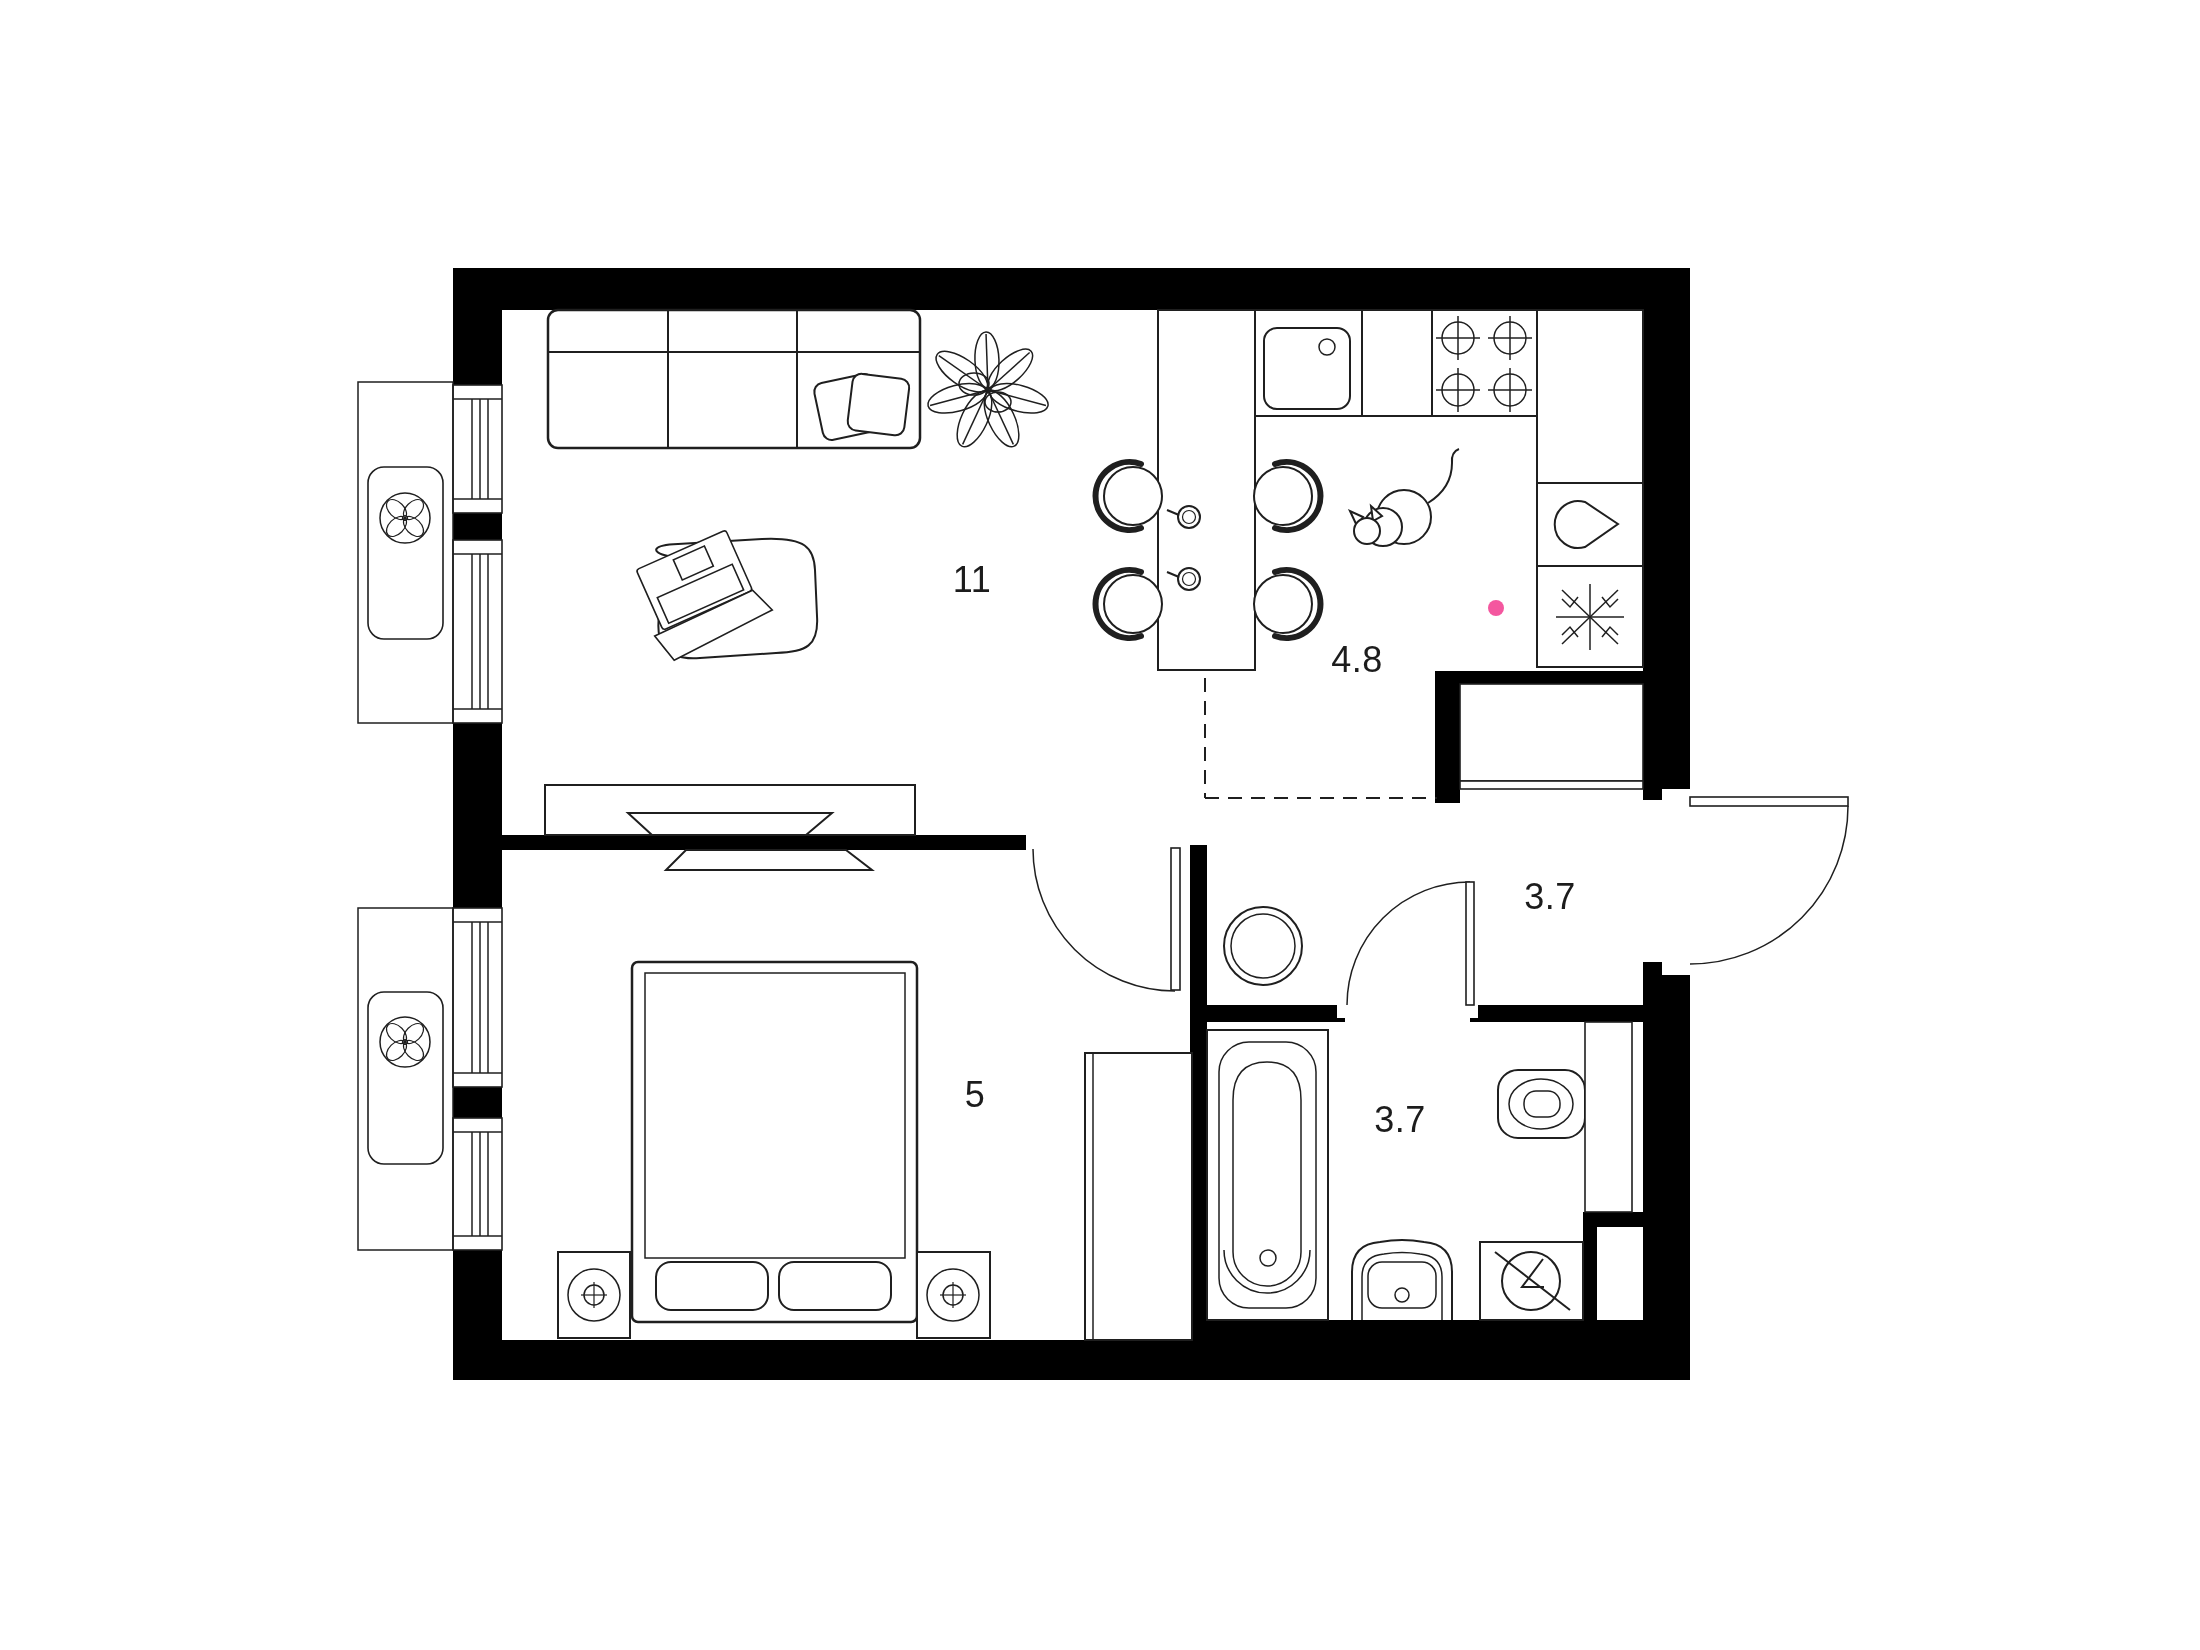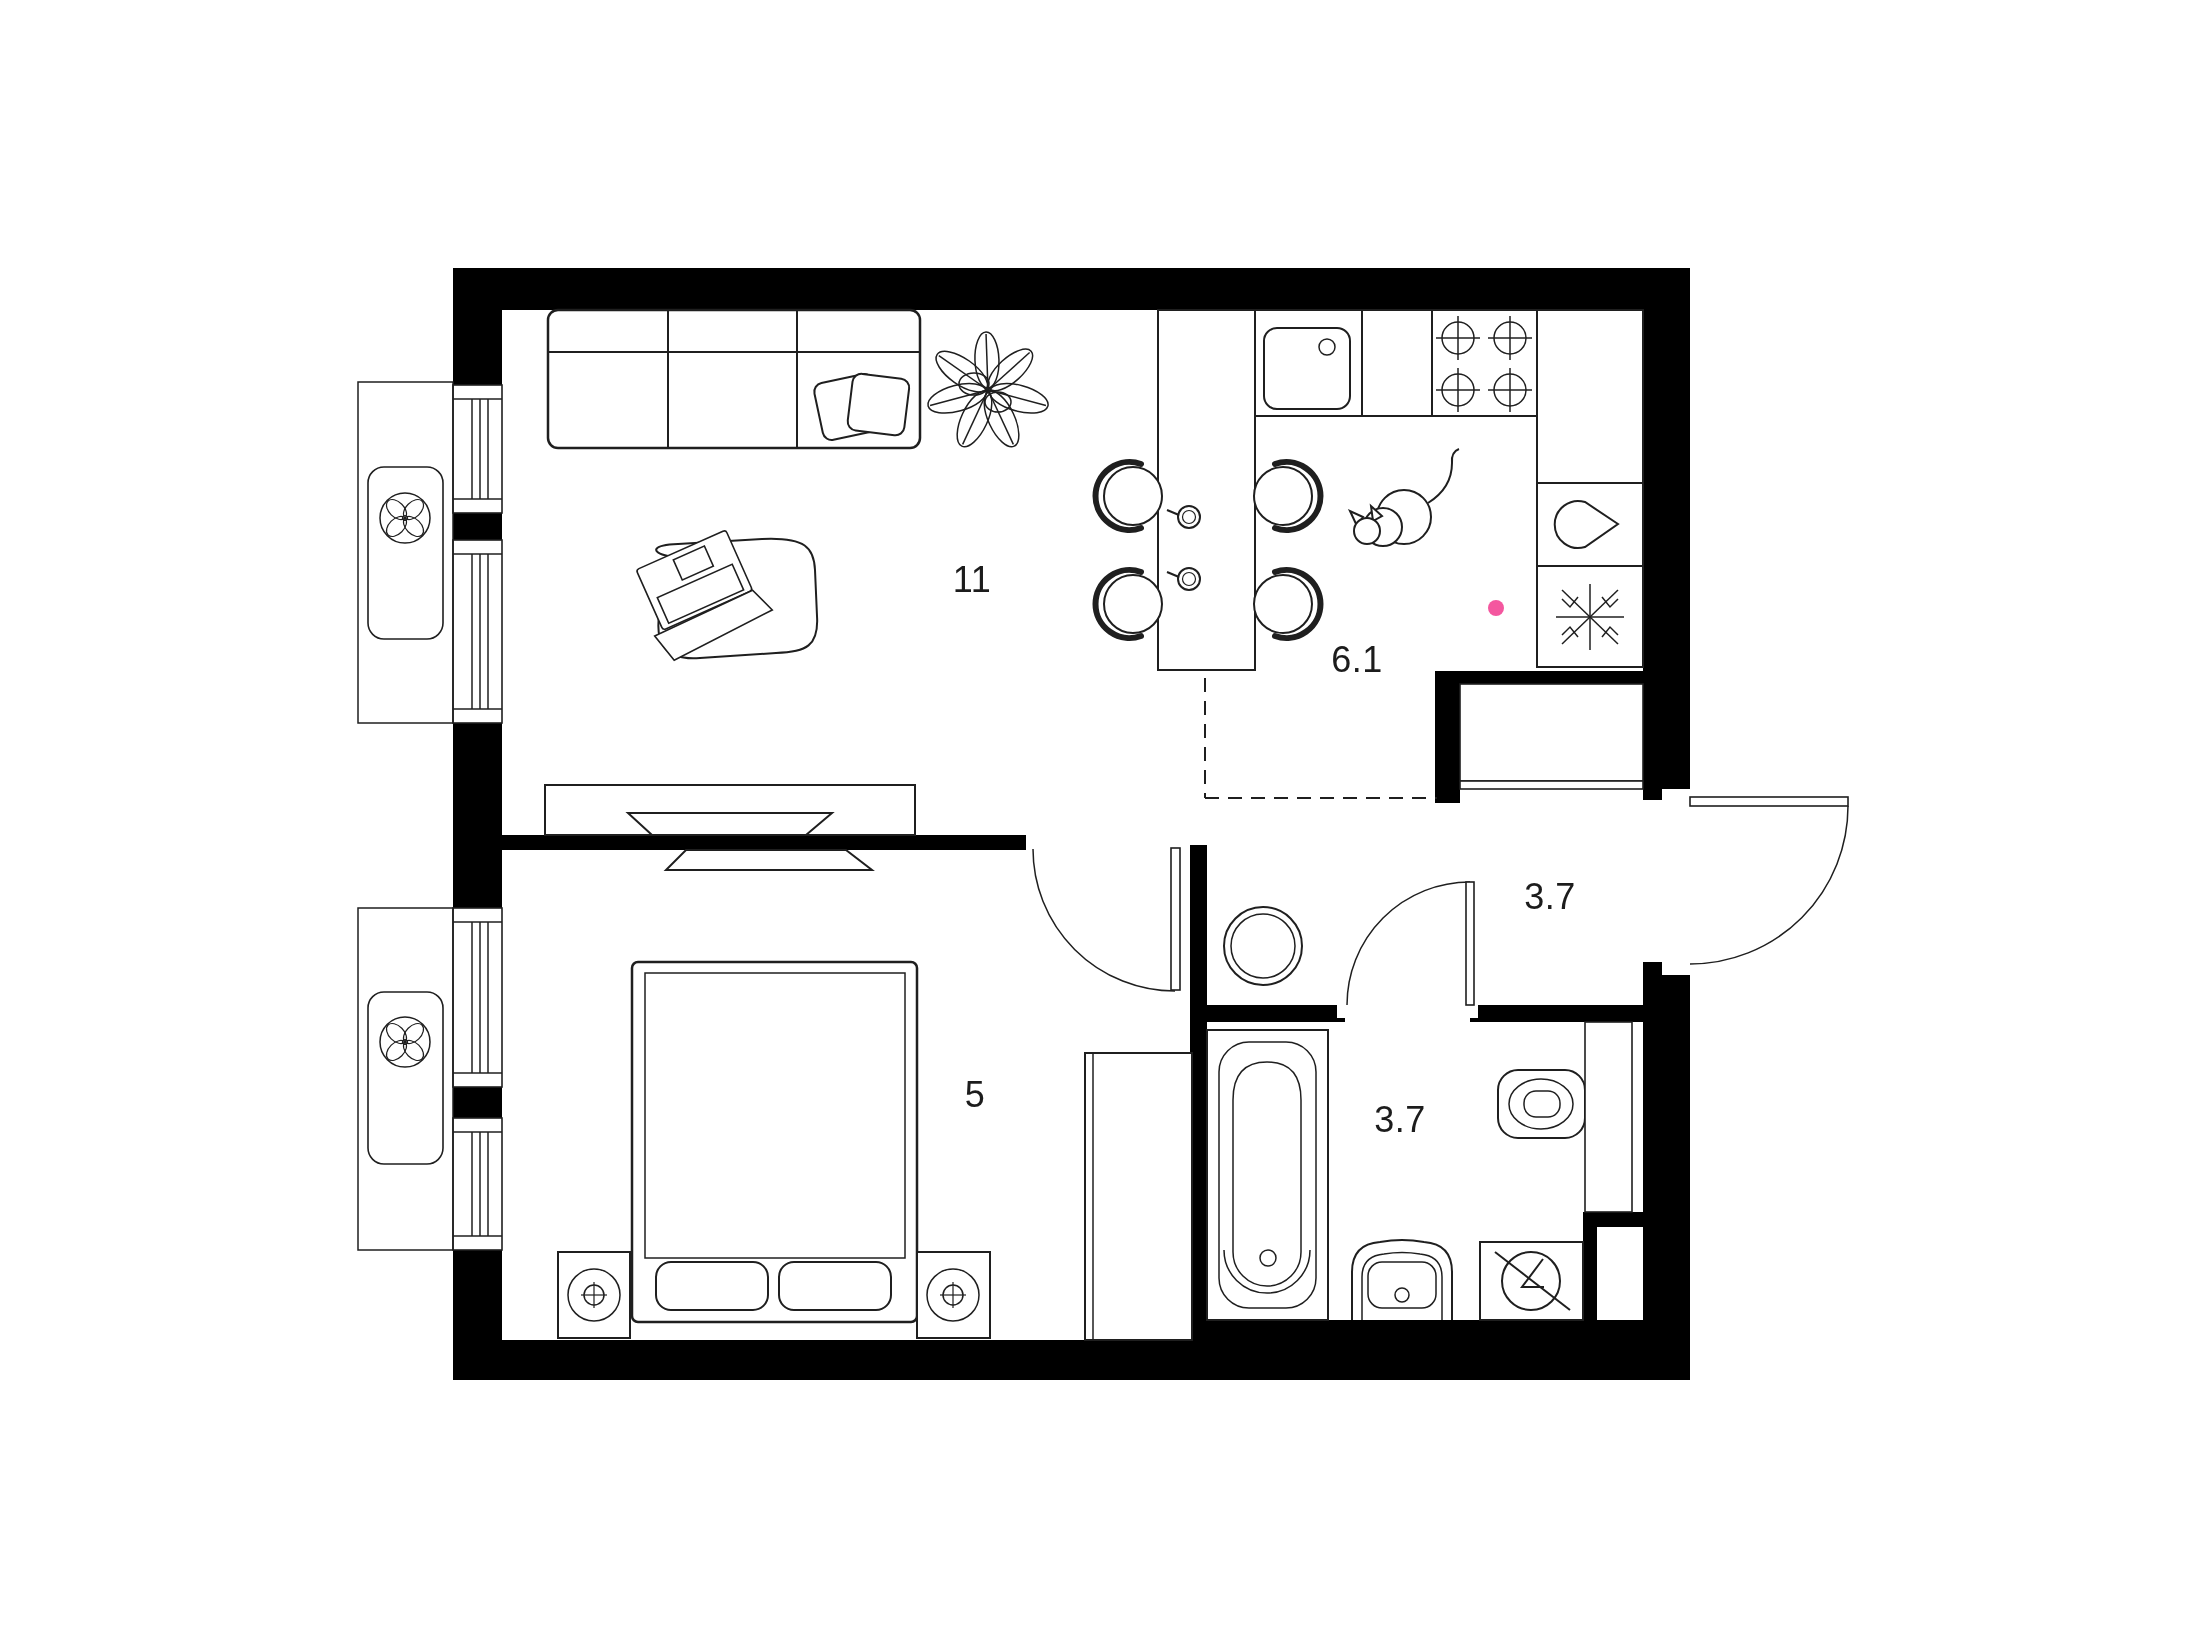--- a/index.html
+++ b/index.html
@@ -380,18 +380,18 @@
     </g>
 
     <g>
       <rect class="ln" x="1085" y="1053" width="107" height="287"></rect>
       <line class="open15" x1="1093" y1="1053" x2="1093" y2="1340"></line>
     </g>
   </g>
 </svg>
 
 <div class="room-label" style="left:972px;top:580px;">11</div>
-<div class="room-label" style="left:1357px;top:660px;">6.1</div>
+<div class="room-label" style="left:1357px;top:660px;">4.8</div>
 <div class="room-label" style="left:975px;top:1095px;">5</div>
 <div class="room-label" style="left:1550px;top:897px;">3.7</div>
 <div class="room-label" style="left:1400px;top:1120px;">3.7</div>
 
 </div>
 
 </body></html>

